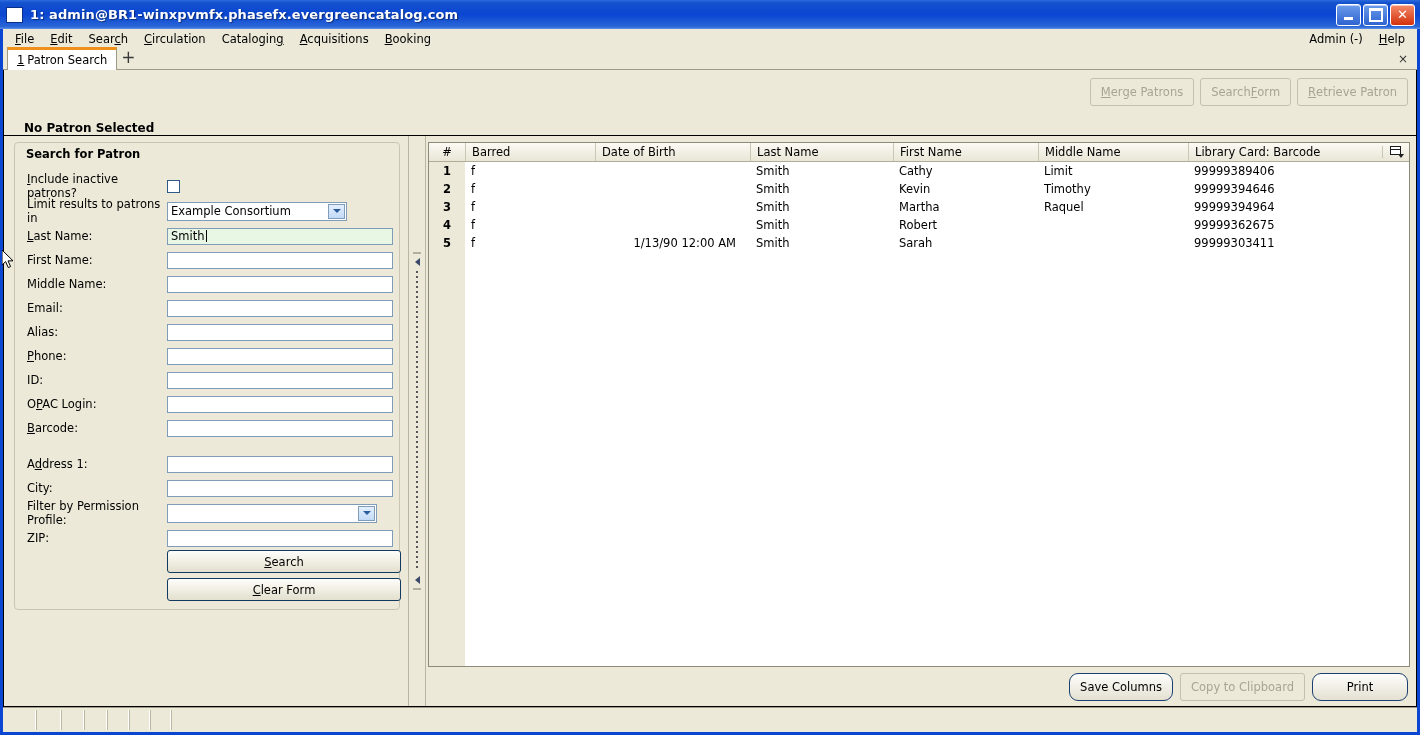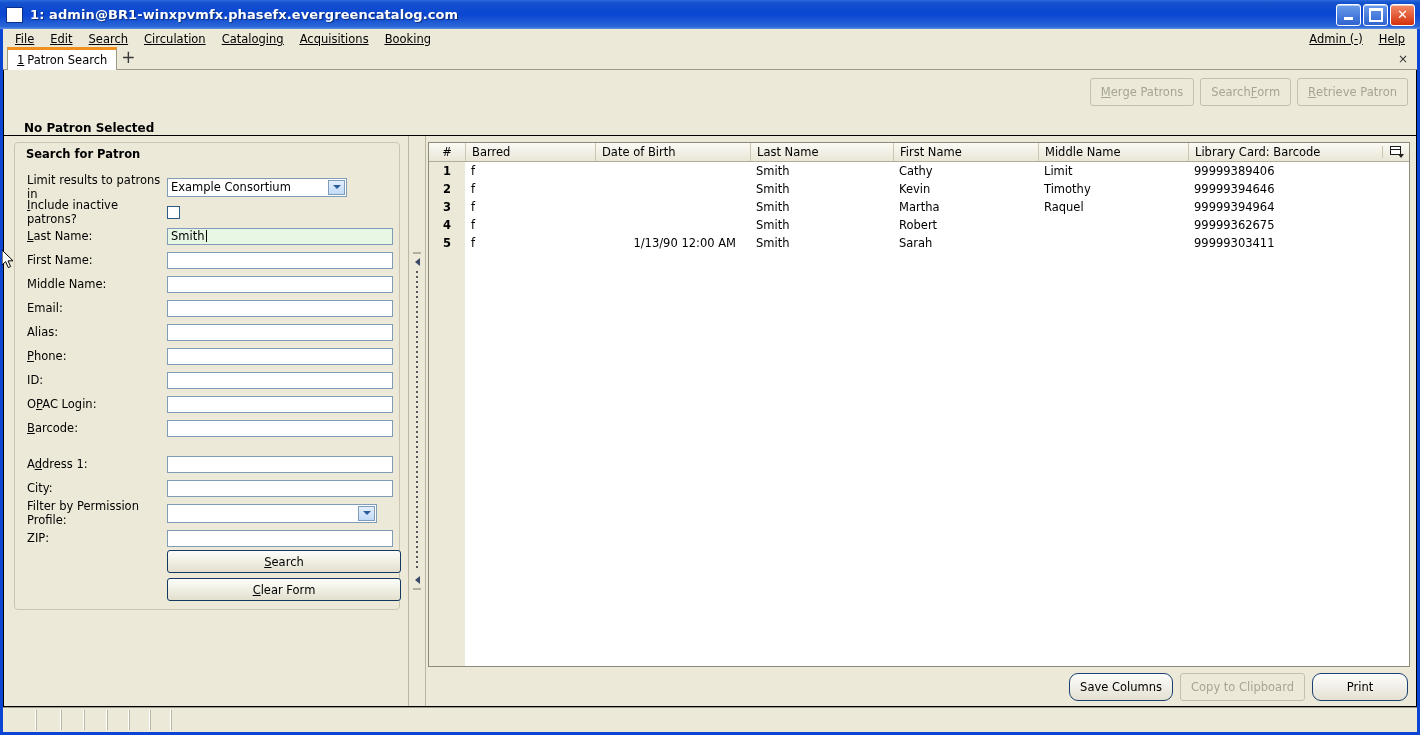--- a/index.html
+++ b/index.html
@@ -66,21 +66,20 @@
     display: flex; flex-direction: column;
     min-height: 0;
   }
   
   .menubar {
     height: 19px; flex: 0 0 19px;
     background: #ece9d8;
     display: flex; align-items: center;
     padding: 0 4px;
     font-size: 11.5px;
-    text-decoration: underline;
   }
   .menuitem { padding: 1px 8px; white-space: nowrap; cursor: default; }
   .menuitem u { text-decoration: underline; }
   .menuspacer { flex: 1 1 auto; }
   
   .tabstrip {
     height: 21px; flex: 0 0 21px;
     background: #ece9d8;
     display: flex; align-items: flex-end;
     padding-left: 4px;
@@ -407,33 +406,33 @@
         <span class="btn disabled"><u>R</u>etrieve Patron</span>
       </span>
     </div>
 
     <div class="main">
 
       <div class="leftpane">
         <div class="groupbox">
           <div class="gb-title">Search for Patron</div>
 
+          <div class="frow">
+            <span class="flabel"><u>I</u>nclude inactive patrons?</span>
+            <span class="cbox"></span>
+          </div>
+
           <div class="frow tall">
             <span class="flabel">Limit results to patrons in</span>
             <span class="fselect">
               <span>Example Consortium</span>
               <span class="arrowbox">
                   <span class="chev"></span>
                 </span>
             </span>
-          </div>
-
-          <div class="frow">
-            <span class="flabel"><u>I</u>nclude inactive patrons?</span>
-            <span class="cbox"></span>
           </div>
 
           <div class="frow">
             <span class="flabel"><u>L</u>ast Name:</span>
             <span class="finput focused">
                 <span>Smith</span>
                 <span class="caret"></span>
               </span>
           </div>
 

